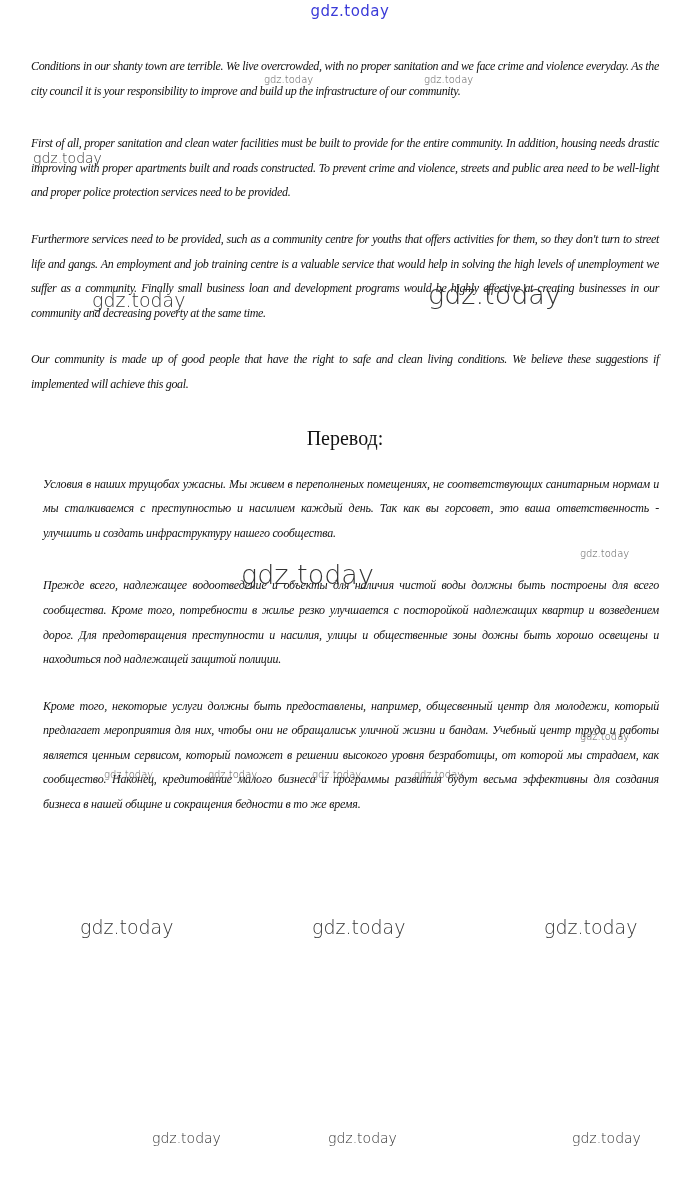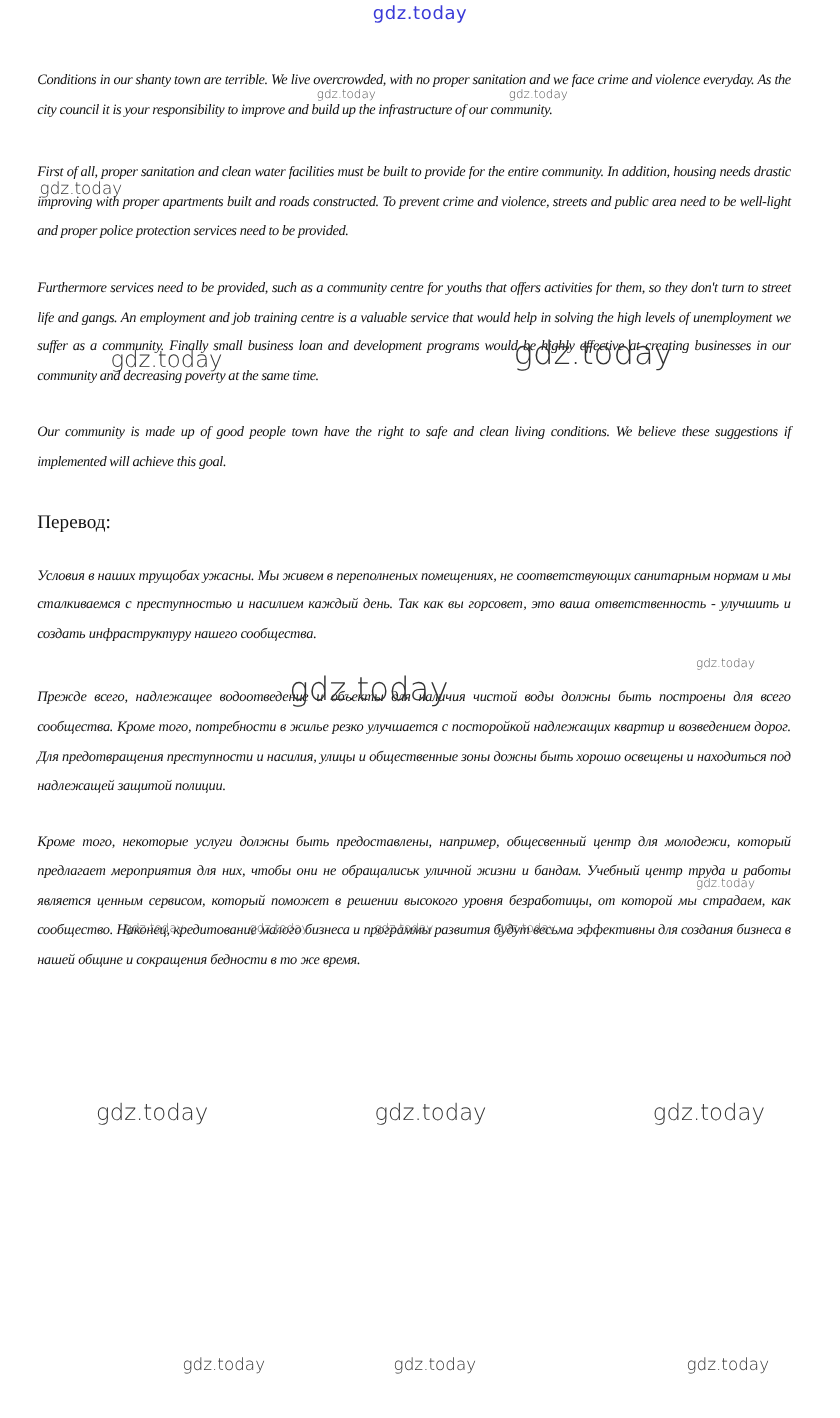--- a/index.html
+++ b/index.html
@@ -29,24 +29,24 @@
     }
     p.para {
       margin: 0;
       font-size: 12px;
       line-height: 24.6px;
       text-align: justify;
       text-align-last: left;
       font-style: italic;
     }
     .para.en { letter-spacing: -0.35px; word-spacing: 0px; }
-    .para.ru { letter-spacing: -0.2px; }
+    .para.ru { letter-spacing: -0.2px; margin-left: 12px; }
     .heading {
-      text-align: left;
-      font-size: 16px;
+      text-align: center;
+      font-size: 20px;
       margin: 0;
     }
     .wm {
       position: absolute;
       font-family: "DejaVu Sans", sans-serif;
       color: #333333;
       white-space: nowrap;
       font-weight: 300;
     }
     .wm.s { font-size: 10px; color: #555; }
@@ -56,21 +56,21 @@
   </style>
 </head>
 <body>
 
 <div class="header-mark">gdz.today</div>
 
 <div class="page">
   <p class="para en" style="margin-bottom:22px;">Conditions in our shanty town are terrible. We live overcrowded, with no proper sanitation and we face crime and violence everyday. As the city council it is your responsibility to improve and build up the infrastructure of our community.</p>
   <p class="para en" style="margin-bottom:22px;margin-top:28px;">First of all, proper sanitation and clean water facilities must be built to provide for the entire community. In addition, housing needs drastic improving with proper apartments built and roads constructed. To prevent crime and violence, streets and public area need to be well-light and proper police protection services need to be provided.</p>
   <p class="para en" style="margin-bottom:22px;">Furthermore services need to be provided, such as a community centre for youths that offers activities for them, so they don't turn to street life and gangs. An employment and job training centre is a valuable service that would help in solving the high levels of unemployment we suffer as a community. Finally small business loan and development programs would be highly effective at creating businesses in our community and decreasing poverty at the same time.</p>
-  <p class="para en" style="margin-bottom:30px;">Our community is made up of good people town have the right to safe and clean living conditions. We believe these suggestions if implemented will achieve this goal.</p>
+  <p class="para en" style="margin-bottom:30px;">Our community is made up of good people that have the right to safe and clean living conditions. We believe these suggestions if implemented will achieve this goal.</p>
   <p class="heading" style="margin-bottom:22px;">Перевод:</p>
   <p class="para ru" style="margin-bottom:28px;">Условия в наших трущобах ужасны. Мы живем в переполненых помещениях, не соответствующих санитарным нормам и мы сталкиваемся с преступностью и насилием каждый день. Так как вы горсовет, это ваша ответственность - улучшить и создать инфраструктуру нашего сообщества.</p>
   <p class="para ru" style="margin-bottom:22px;">Прежде всего, надлежащее водоотведение и объекты для наличия чистой воды должны быть построены для всего сообщества. Кроме того, потребности в жилье резко улучшается с посторойкой надлежащих квартир и возведением дорог. Для предотвращения преступности и насилия, улицы и общественные зоны дожны быть хорошо освещены и находиться под надлежащей защитой полиции.</p>
   <p class="para ru">Кроме того, некоторые услуги должны быть предоставлены, например, общесвенный центр для молодежи, который предлагает мероприятия для них, чтобы они не обращалиськ уличной жизни и бандам. Учебный центр труда и работы является ценным сервисом, который поможет в решении высокого уровня безработицы, от которой мы страдаем, как сообщество. Наконец, кредитование малого бизнеса и программы развития будут весьма эффективны для создания бизнеса в нашей общине и сокращения бедности в то же время.</p>
 </div>
 
 <span class="wm s" style="left:264px; top:74px;">gdz.today</span>
 <span class="wm s" style="left:424px; top:74px;">gdz.today</span>
 <span class="wm m" style="left:33px; top:150px;">gdz.today</span>
 <span class="wm l" style="left:92px; top:289px;">gdz.today</span>

